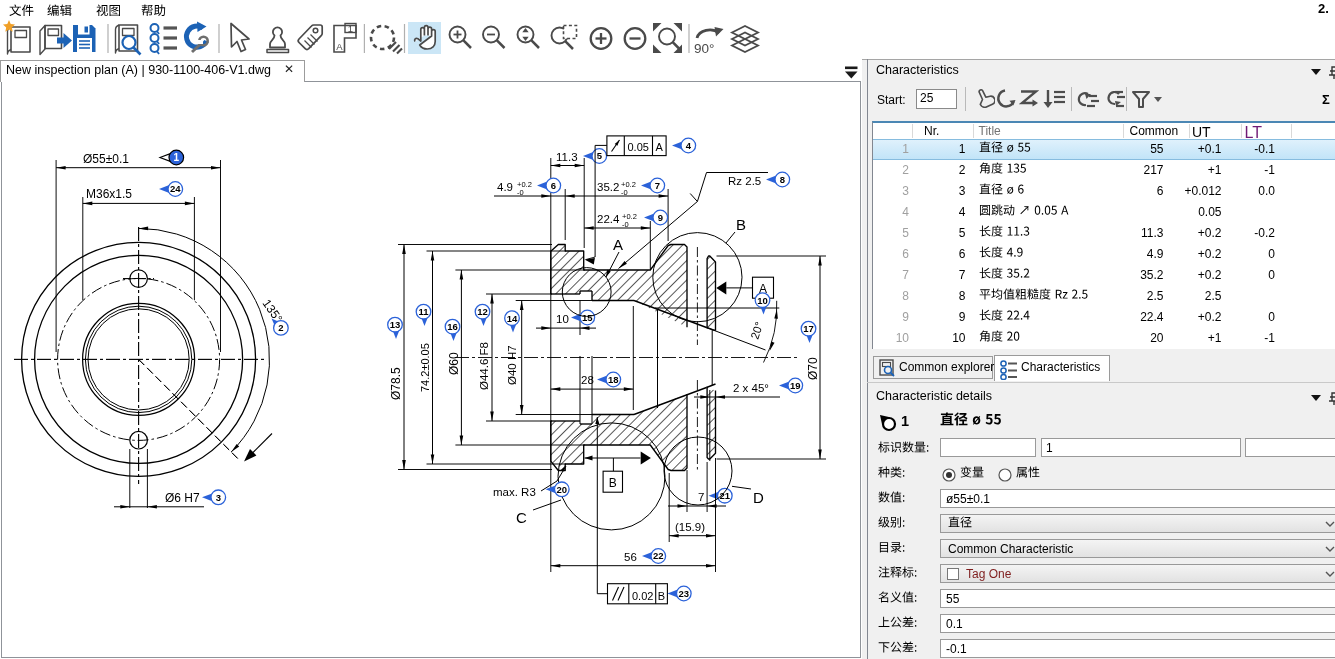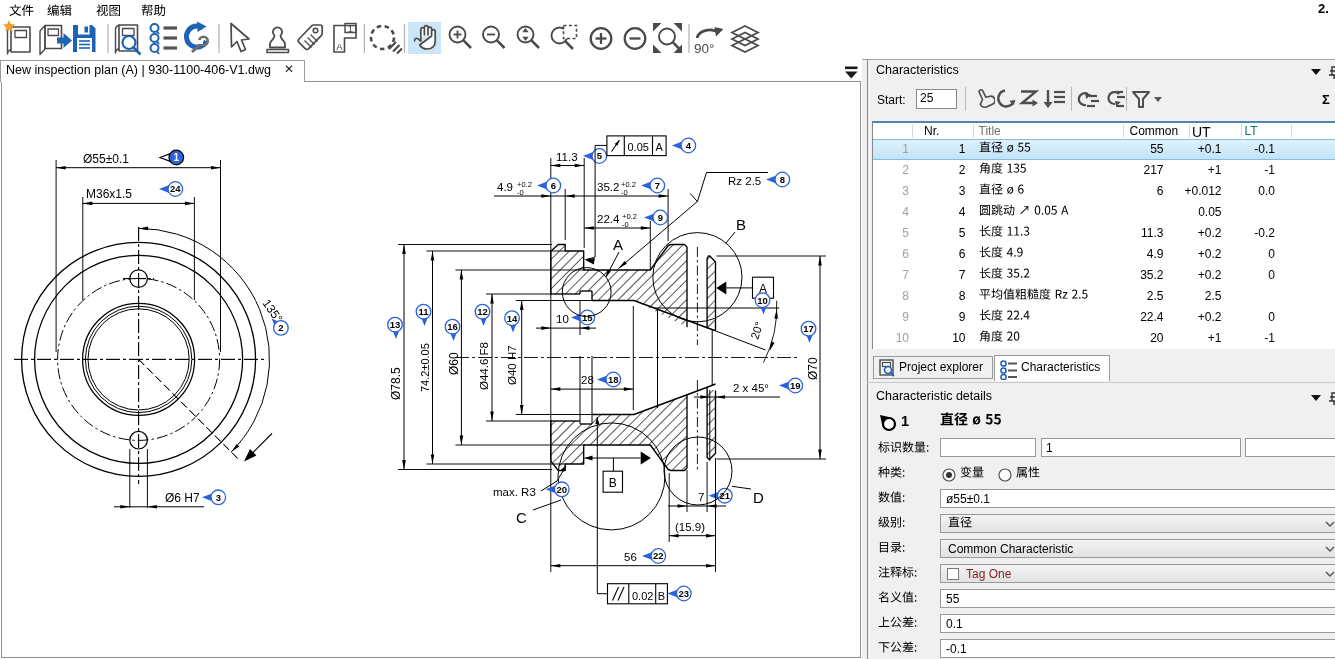--- a/index.html
+++ b/index.html
@@ -558,21 +558,21 @@
 <svg class="abs" style="left:1131px;top:89px" width="34" height="20">
     <path d="M2,3 h16 l-6,7 v8 h-4 v-8 Z" fill="none" stroke="#4d4d4d" stroke-width="2.0" stroke-linejoin="round"></path>
     <path d="M23,8 l8,0 -4,5 Z" fill="#555" transform="translate(0,0)"></path>
   </svg>
 <div class="abs" style="left:1322.0px;top:91.5px;font-size:13.0px;color:#000;font-weight:bold">Σ</div>
 <div class="abs" style="left:871.5px;top:120.5px;width:463.5px;height:228px;background:#fff;border-top:2px solid #4b87b4;border-left:1px solid #828790"></div>
 <div class="abs" style="left:924.0px;top:123.5px;font-size:12.0px;color:#000">Nr.</div>
 <div class="abs" style="left:978.5px;top:123.5px;font-size:12.0px;color:#737373">Title</div>
 <div class="abs" style="left:1129.5px;top:123.5px;font-size:12.0px;color:#000">Common</div>
 <div class="abs" style="left:1192.0px;top:123.5px;font-size:14px;color:#000">UT</div>
-<div class="abs" style="left:1244.5px;top:123.5px;font-size:12.0px;color:#0f766e">LT</div>
+<div class="abs" style="left:1244.5px;top:123.5px;font-size:16px;color:#701a75">LT</div>
 <div class="abs" style="left:911.8px;top:124px;width:1px;height:14px;background:#d9d9d9"></div>
 <div class="abs" style="left:972.8px;top:124px;width:1px;height:14px;background:#d9d9d9"></div>
 <div class="abs" style="left:1122.6px;top:124px;width:1px;height:14px;background:#d9d9d9"></div>
 <div class="abs" style="left:1188.7px;top:124px;width:1px;height:14px;background:#d9d9d9"></div>
 <div class="abs" style="left:1241.0px;top:124px;width:1px;height:14px;background:#d9d9d9"></div>
 <div class="abs" style="left:1291.4px;top:124px;width:1px;height:14px;background:#d9d9d9"></div>
 <div class="abs" style="left:872.5px;top:139px;width:462.5px;height:20.5px;background:linear-gradient(#dff1fc,#c2e4f8);border-top:1px solid #86bcdf;border-bottom:1px solid #86bcdf"></div>
 <div class="abs num" style="left:859px;top:142.0px;width:50px;color:#a0a0a0">1</div>
 <div class="abs num" style="left:915.5px;top:142.0px;width:50px">1</div>
 <svg class="abs" style="left:978.5px;top:140.5px" width="55" height="19">
@@ -726,21 +726,21 @@
 <div class="abs num" style="left:1225px;top:331.0px;width:50px">-1</div>
 <div class="abs" style="left:872.5px;top:356px;width:120px;height:22.5px;background:#f0f0f0;border:1px solid #9a9a9a"></div>
 <div class="abs" style="left:867px;top:381.5px;width:468px;height:1px;background:#c9c9c9"></div>
 <div class="abs" style="left:993.5px;top:355px;width:116px;height:26px;background:#fff;border:1px solid #9a9a9a;border-bottom:none"></div>
 <svg class="abs" style="left:879px;top:359px" width="17" height="19">
     <rect x="1" y="1" width="13" height="15" fill="none" stroke="#4a4a4a" stroke-width="1.4"></rect>
     <rect x="3.5" y="3.5" width="8" height="4" fill="none" stroke="#4a4a4a" stroke-width="1.1"></rect>
     <circle cx="9" cy="11" r="3.5" fill="none" stroke="#1c62b5" stroke-width="1.6"></circle>
     <line x1="11.5" y1="13.5" x2="15" y2="17" stroke="#1c62b5" stroke-width="1.8"></line>
   </svg>
-<div class="abs" style="left:899.0px;top:360.0px;font-size:12.0px;color:#000">Project explorer</div>
+<div class="abs" style="left:899.0px;top:360.0px;font-size:12.0px;color:#000">Common explorer</div>
 <svg class="abs" style="left:1000px;top:360px" width="18" height="20">
     <g>
       <circle cx="3.5" cy="3.5" r="2.6" fill="none" stroke="#1c62b5" stroke-width="1.5"></circle>
       <circle cx="3.5" cy="10.5" r="2.6" fill="none" stroke="#1c62b5" stroke-width="1.5"></circle>
       <circle cx="3.5" cy="17" r="2.6" fill="none" stroke="#1c62b5" stroke-width="1.5"></circle>
       <g stroke="#555" stroke-width="2">
         <line x1="8" y1="3.5" x2="17" y2="3.5"></line>
         <line x1="8" y1="10.5" x2="17" y2="10.5"></line>
         <line x1="8" y1="17" x2="17" y2="17"></line>
       </g>

